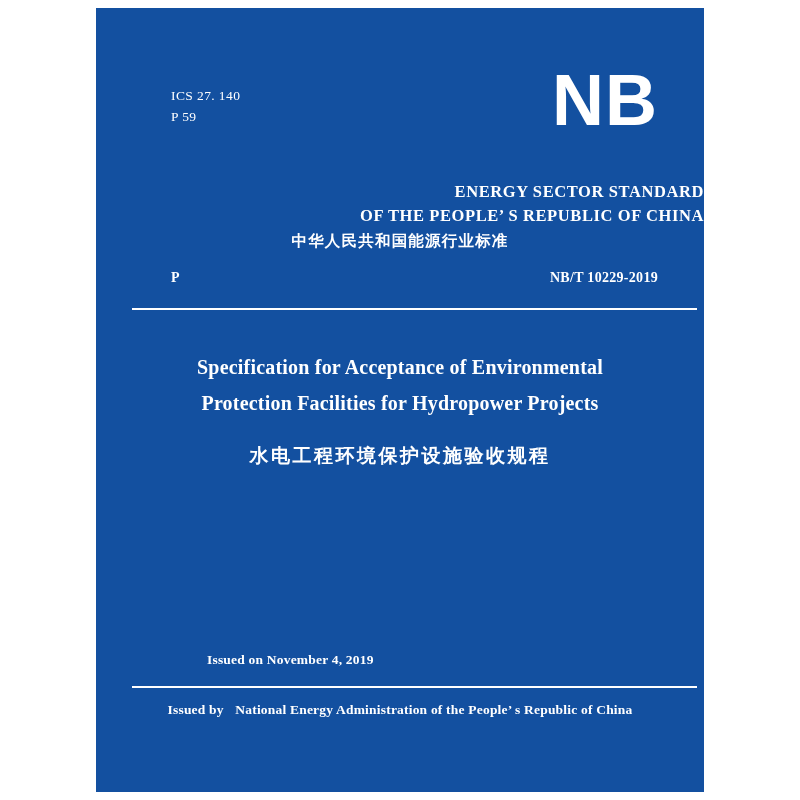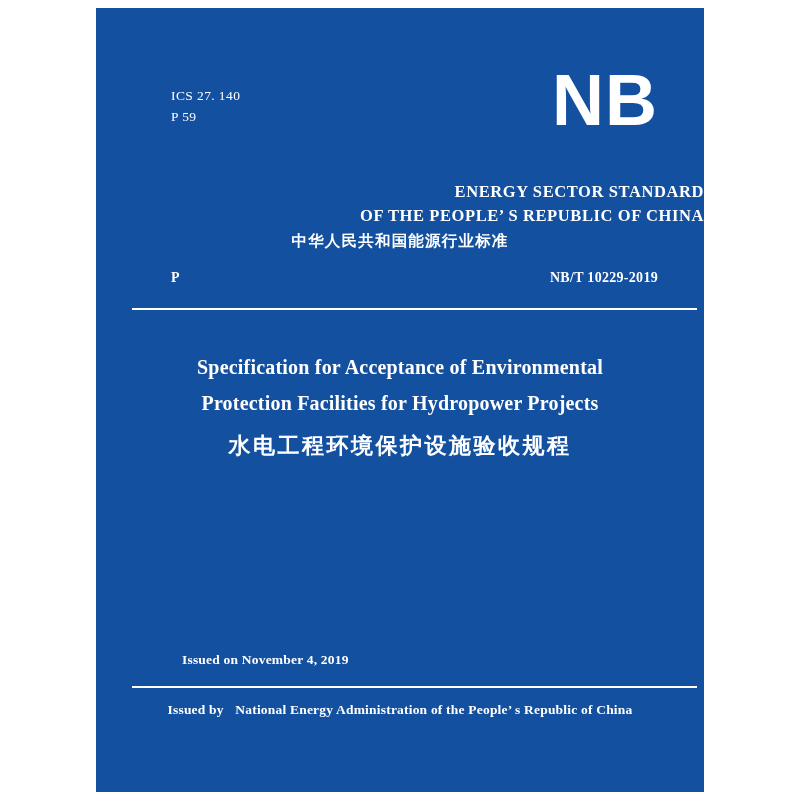--- a/index.html
+++ b/index.html
@@ -111,39 +111,40 @@
     top: 342px;
     text-align: center;
   }
   .mt-en {
     font-size: 20px;
     font-weight: bold;
     line-height: 1.78;
     letter-spacing: 0.2px;
   }
   .mt-cn {
-    font-size: 22px;
+    font-size: 19px;
     font-weight: bold;
     letter-spacing: 2.5px;
-    margin-top: 10px;
+    margin-top: 22px;
   }
   
   .dates-row {
     position: absolute;
     left: 86px;
     right: 62px;
     top: 644px;
     display: flex;
     justify-content: space-between;
     align-items: baseline;
   }
   .date-item {
     font-size: 13.5px;
     font-weight: bold;
     letter-spacing: 0.2px;
+    margin-left: 25px;
   }
   
   .issuer-row {
     position: absolute;
     left: 0;
     right: 0;
     top: 694px;
     text-align: center;
     font-size: 13.5px;
     font-weight: bold;

